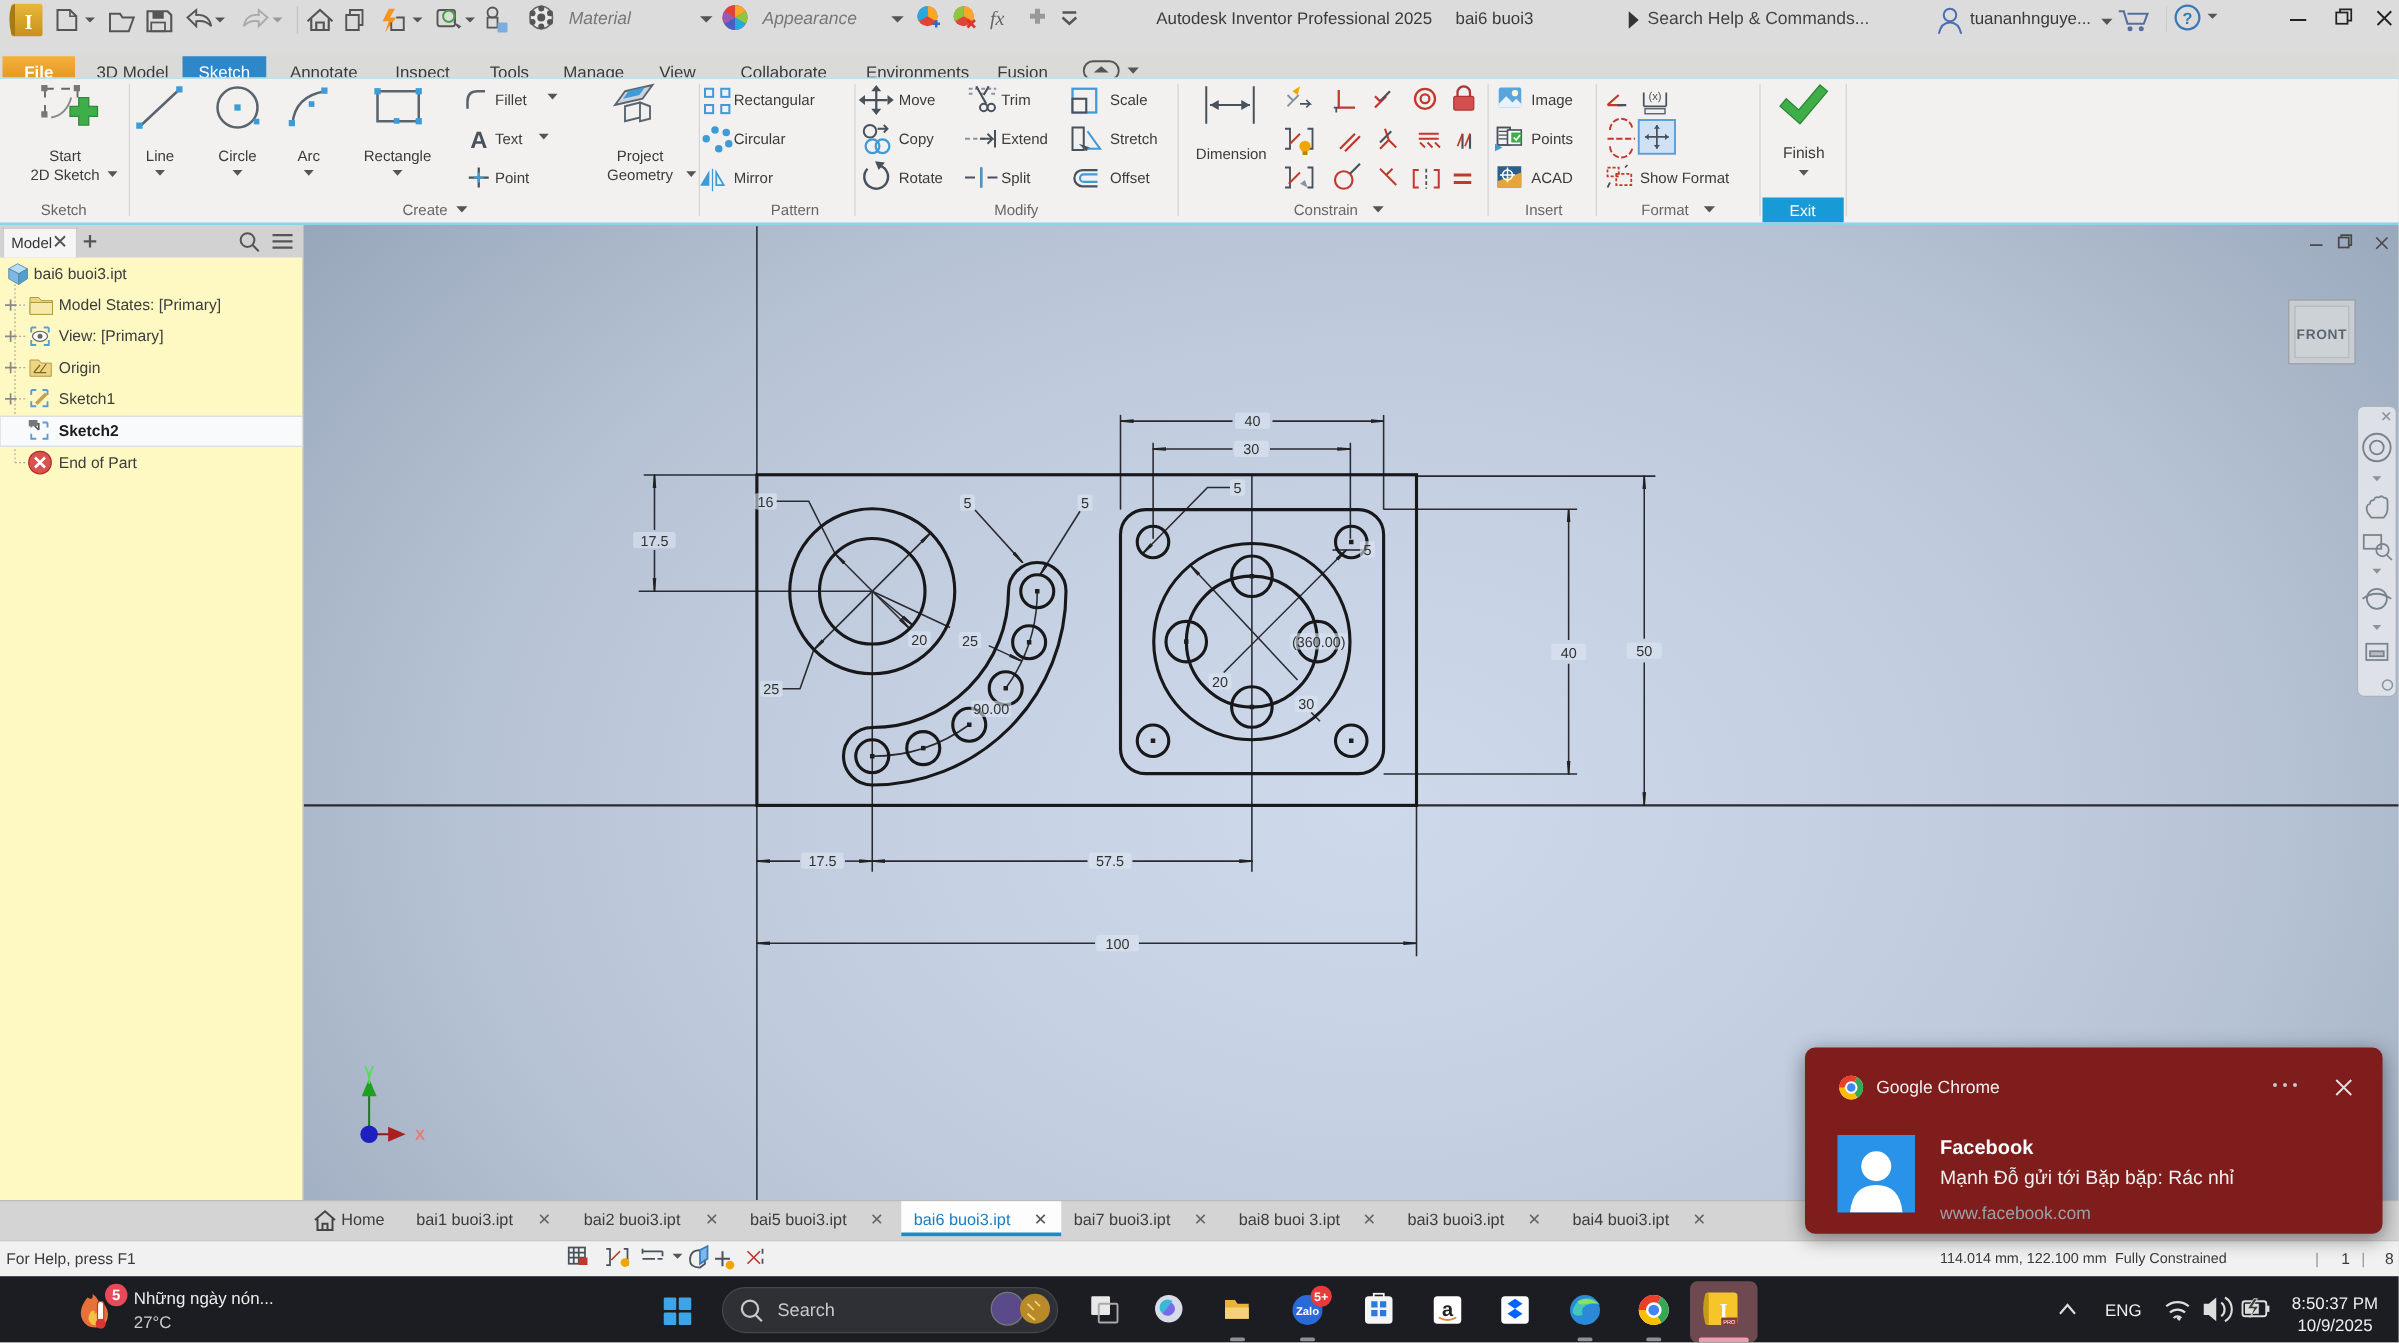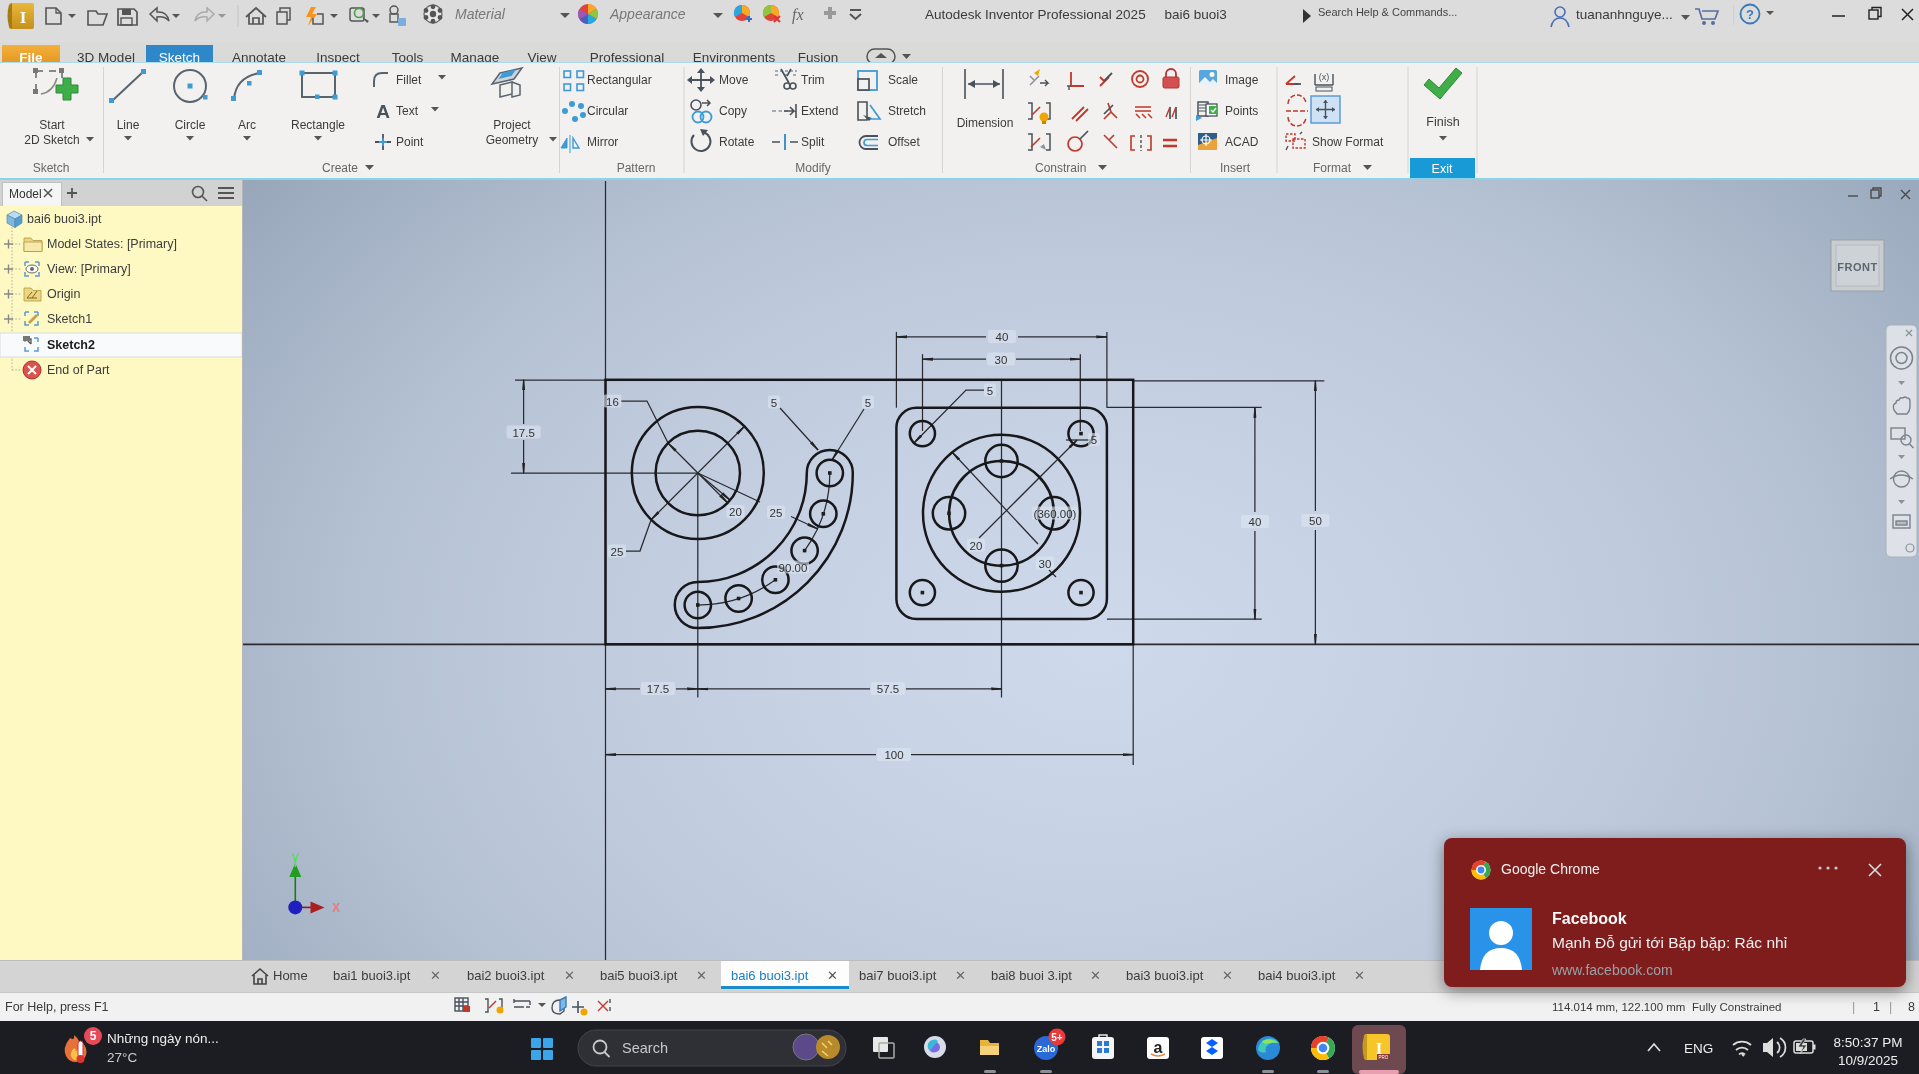--- a/index.html
+++ b/index.html
@@ -109,21 +109,21 @@
 
     <path d="M1832 16 h13" stroke="#222" stroke-width="1.5"></path>
     <rect x="1869" y="10" width="9" height="9" fill="none" stroke="#222" stroke-width="1.4"></rect>
     <path d="M1872 10 v-2.5 h9 v9 h-3" fill="none" stroke="#222" stroke-width="1.4"></path>
     <path d="M1902 9 l11 11 m0 -11 l-11 11" stroke="#222" stroke-width="1.5"></path>
   </svg>
   <span class="abs" style="left:925px;top:7px;font-size:13.5px;color:#3a3a3a;">Autodesk Inventor Professional 2025&nbsp;&nbsp;&nbsp;&nbsp;&nbsp;bai6 buoi3</span>
   <svg width="30" height="20" style="position:absolute;left:1295px;top:6px">
       <path d="M8 3 l8 7 l-8 7 z" fill="#333"></path>
     </svg>
-  <span class="abs" style="left:1318px;top:6px;font-size:11px;color:#444;">Search Help &amp; Commands...</span>
+  <span class="abs" style="left:1318px;top:6px;font-size:14px;color:#444;">Search Help &amp; Commands...</span>
   <svg width="24" height="24" style="position:absolute;left:1548px;top:4px">
     <circle cx="12" cy="8" r="5" fill="none" stroke="#4a6fb5" stroke-width="1.6"></circle>
     <path d="M3 23 q2 -9 9 -9 q7 0 9 9" fill="none" stroke="#4a6fb5" stroke-width="1.6"></path>
   </svg>
   <span class="abs" style="left:1576px;top:7px;font-size:13.5px;color:#3a3a3a;">tuananhnguye...</span>
   <svg width="16" height="16" style="position:absolute;left:1678px;top:10px">
       <path d="M3 5 l4.5 5 l4.5 -5 z" fill="#555"></path>
     </svg>
   <svg width="30" height="26" style="position:absolute;left:1692px;top:3px">
     <path d="M3 6 h4 l3 10 h13 l3 -8 h-16" fill="none" stroke="#5a6e9e" stroke-width="1.7"></path>
@@ -139,21 +139,21 @@
 </div>
 <div class="abs" id="tabrow">
   <div class="rtab" style="left:2px;width:58px;background:linear-gradient(#f3b03c,#e08b16);color:#fff;font-weight:bold;">File</div>
   <div class="rtab" style="left:66px;width:80px;">3D Model</div>
   <div class="rtab" style="left:146px;width:67px;background:#2e87c8;color:#fff;">Sketch</div>
   <div class="rtab" style="left:220px;width:78px;">Annotate</div>
   <div class="rtab" style="left:305px;width:66px;">Inspect</div>
   <div class="rtab" style="left:380px;width:55px;">Tools</div>
   <div class="rtab" style="left:440px;width:70px;">Manage</div>
   <div class="rtab" style="left:517px;width:50px;">View</div>
-  <div class="rtab" style="left:572px;width:110px;">Professional</div>
+  <div class="rtab" style="left:572px;width:110px;">Collaborate</div>
   <div class="rtab" style="left:688px;width:92px;">Environments</div>
   <div class="rtab" style="left:788px;width:60px;text-decoration:underline;">Fusion</div>
   <svg width="50" height="26" style="position:absolute;left:866px;top:3px">
     <rect x="1" y="4" width="28" height="15" rx="7.5" fill="none" stroke="#555" stroke-width="1.5"></rect>
     <path d="M9 13 l6 -5 l6 5 z" fill="#555"></path>
     <path d="M36 9 l4.5 5 l4.5 -5 z" fill="#555"></path>
   </svg>
 </div>
 <div class="abs" id="ribbon">
 <svg width="1919" height="115" style="position:absolute;left:0;top:0" font-family="Liberation Sans, sans-serif">

